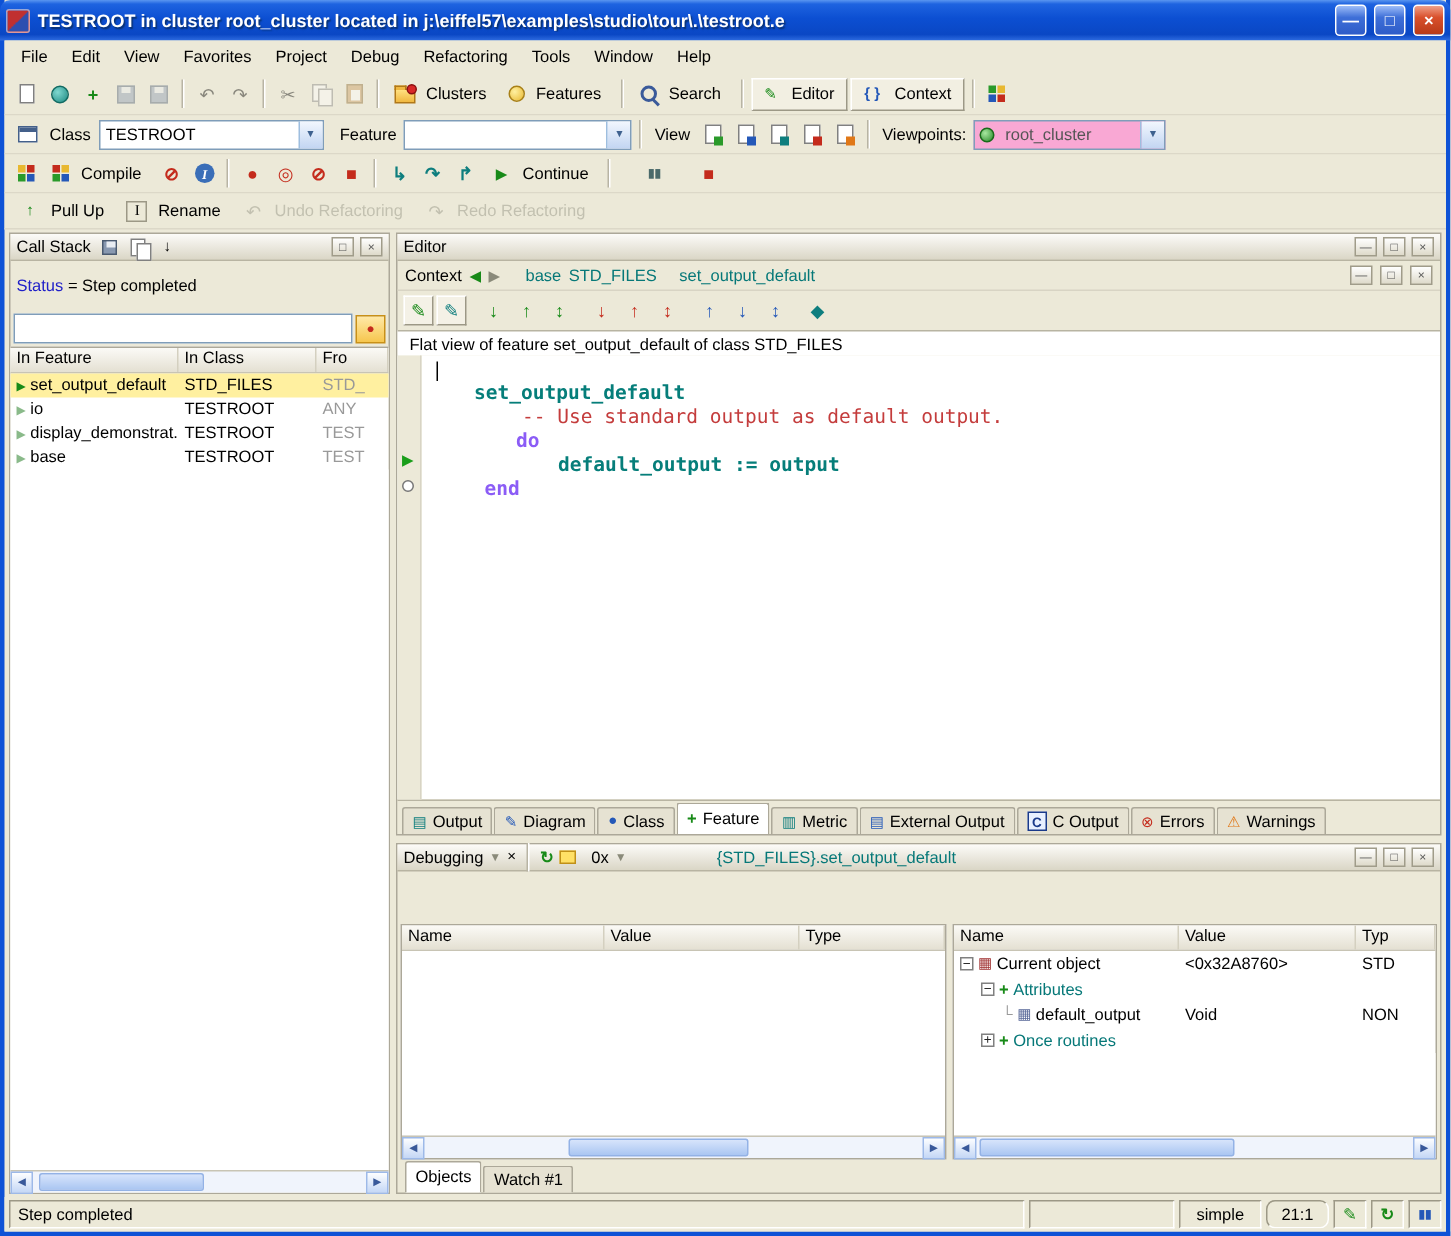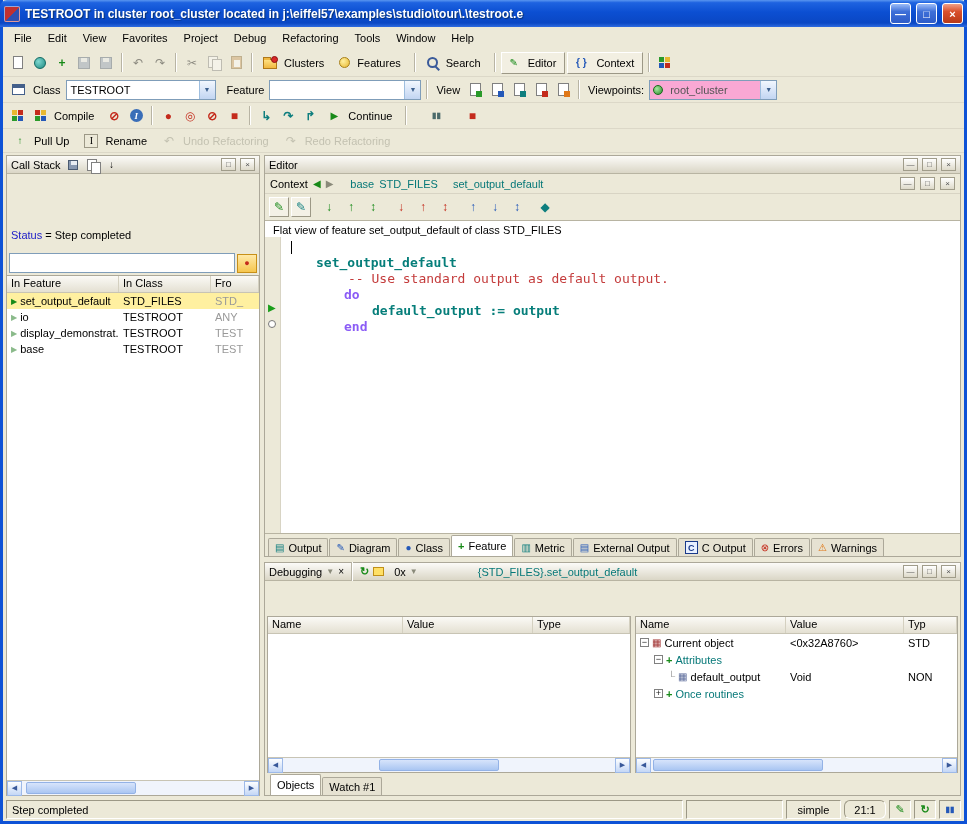--- a/index.html
+++ b/index.html
@@ -40,21 +40,21 @@
   .combo.disabled{background:#f9a8d4;color:#555;}
   
   .phdr{height:18px;flex:0 0 18px;display:flex;align-items:center;gap:4px;padding:0 4px;
     background:linear-gradient(#FCFBF8,#DAD6C6);border-bottom:1px solid #B8B4A2;}
   .mb{width:15px;height:13px;flex:0 0 15px;border:1px solid #A09C8A;background:linear-gradient(#FFF,#DEDACA);
     font-size:8px;line-height:11px;text-align:center;color:#555;}
   .spacer{flex:1;}
   .main{flex:1;display:flex;gap:4px;padding:2px 3px;min-height:0;}
   
   .leftpane{width:254px;flex:0 0 254px;display:flex;flex-direction:column;border:1px solid #ACA899;background:#ECE9D8;min-height:0;}
-  .statusline{padding:11px 4px;white-space:nowrap;margin-top:44px;}
+  .statusline{padding:11px 4px;white-space:nowrap;}
   .statlbl{color:#2020C8;}
   .filterrow{display:flex;gap:2px;padding:1px 2px 2px 2px;align-items:center;}
   .fbtn{width:20px;height:19px;flex:0 0 20px;background:linear-gradient(#FFE9A8,#F6C64E);border:1px solid #C89018;
     display:flex;align-items:center;justify-content:center;color:#C42B1C;font-size:9px;}
   .cstable{flex:1;display:flex;flex-direction:column;background:#fff;border-top:1px solid #ACA899;min-height:0;}
   .thead{display:flex;height:17px;flex:0 0 17px;background:linear-gradient(#FBFAF6,#E4E0D2);border-bottom:1px solid #C8C4B4;}
   .hcell{padding:1px 4px;border-right:1px solid #D4D0C0;white-space:nowrap;overflow:hidden;}
   .csrow{display:flex;height:16px;flex:0 0 16px;align-items:center;}
   .csrow.sel{background:#FFF0A0;}
   .ccell{padding:0 4px;white-space:nowrap;overflow:hidden;display:flex;align-items:center;gap:3px;height:100%;}
@@ -465,21 +465,21 @@
           <div class="gutter">
             <span class="garrow">▶</span>
             <span class="gcircle"></span>
           </div>
           <div class="codebody">
             <span class="caret"></span>
             <div class="cl" style="padding-left:35px"><span class="c-id">set_output_default</span></div>
             <div class="cl" style="padding-left:67px"><span class="c-com">-- Use standard output as default output.</span></div>
             <div class="cl" style="padding-left:63px"><span class="c-kw">do</span></div>
             <div class="cl" style="padding-left:91px"><span class="c-id">default_output := output</span></div>
-            <div class="cl" style="padding-left:63px"><span class="c-kw">end</span></div>
+            <div class="cl" style="padding-left:42px"><span class="c-kw">end</span></div>
           </div>
         </div>
         <div class="tabsrow">
           <span class="tab">
               <span class="t sm">▤</span>
               <span>Output</span>
             </span>
           <span class="tab">
               <span class="b sm">✎</span>
               <span>Diagram</span>

